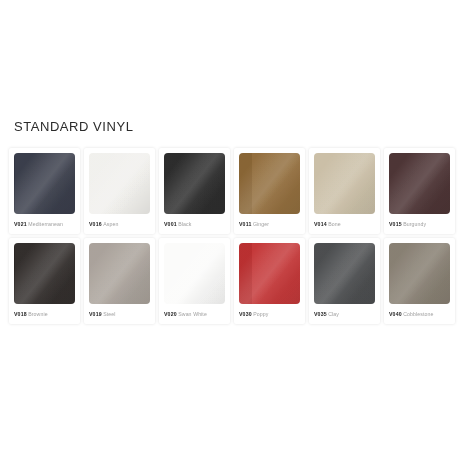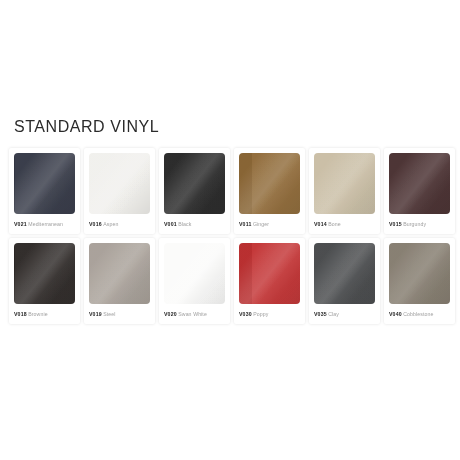--- a/index.html
+++ b/index.html
@@ -26,21 +26,21 @@
 
   
   #swatch-section {
     position: absolute;
     left: 0;
     top: 120px;
     width: 460px;
   }
 
   .section-title {
-    font-size: 16px;
+    font-size: 13px;
     font-weight: 400;
     letter-spacing: 0.55px;
     color: #2b2b2b;
     margin: 0 0 14px 14px;
     line-height: 14px;
     white-space: nowrap;
   }
 
   
   .swatch-grid {

